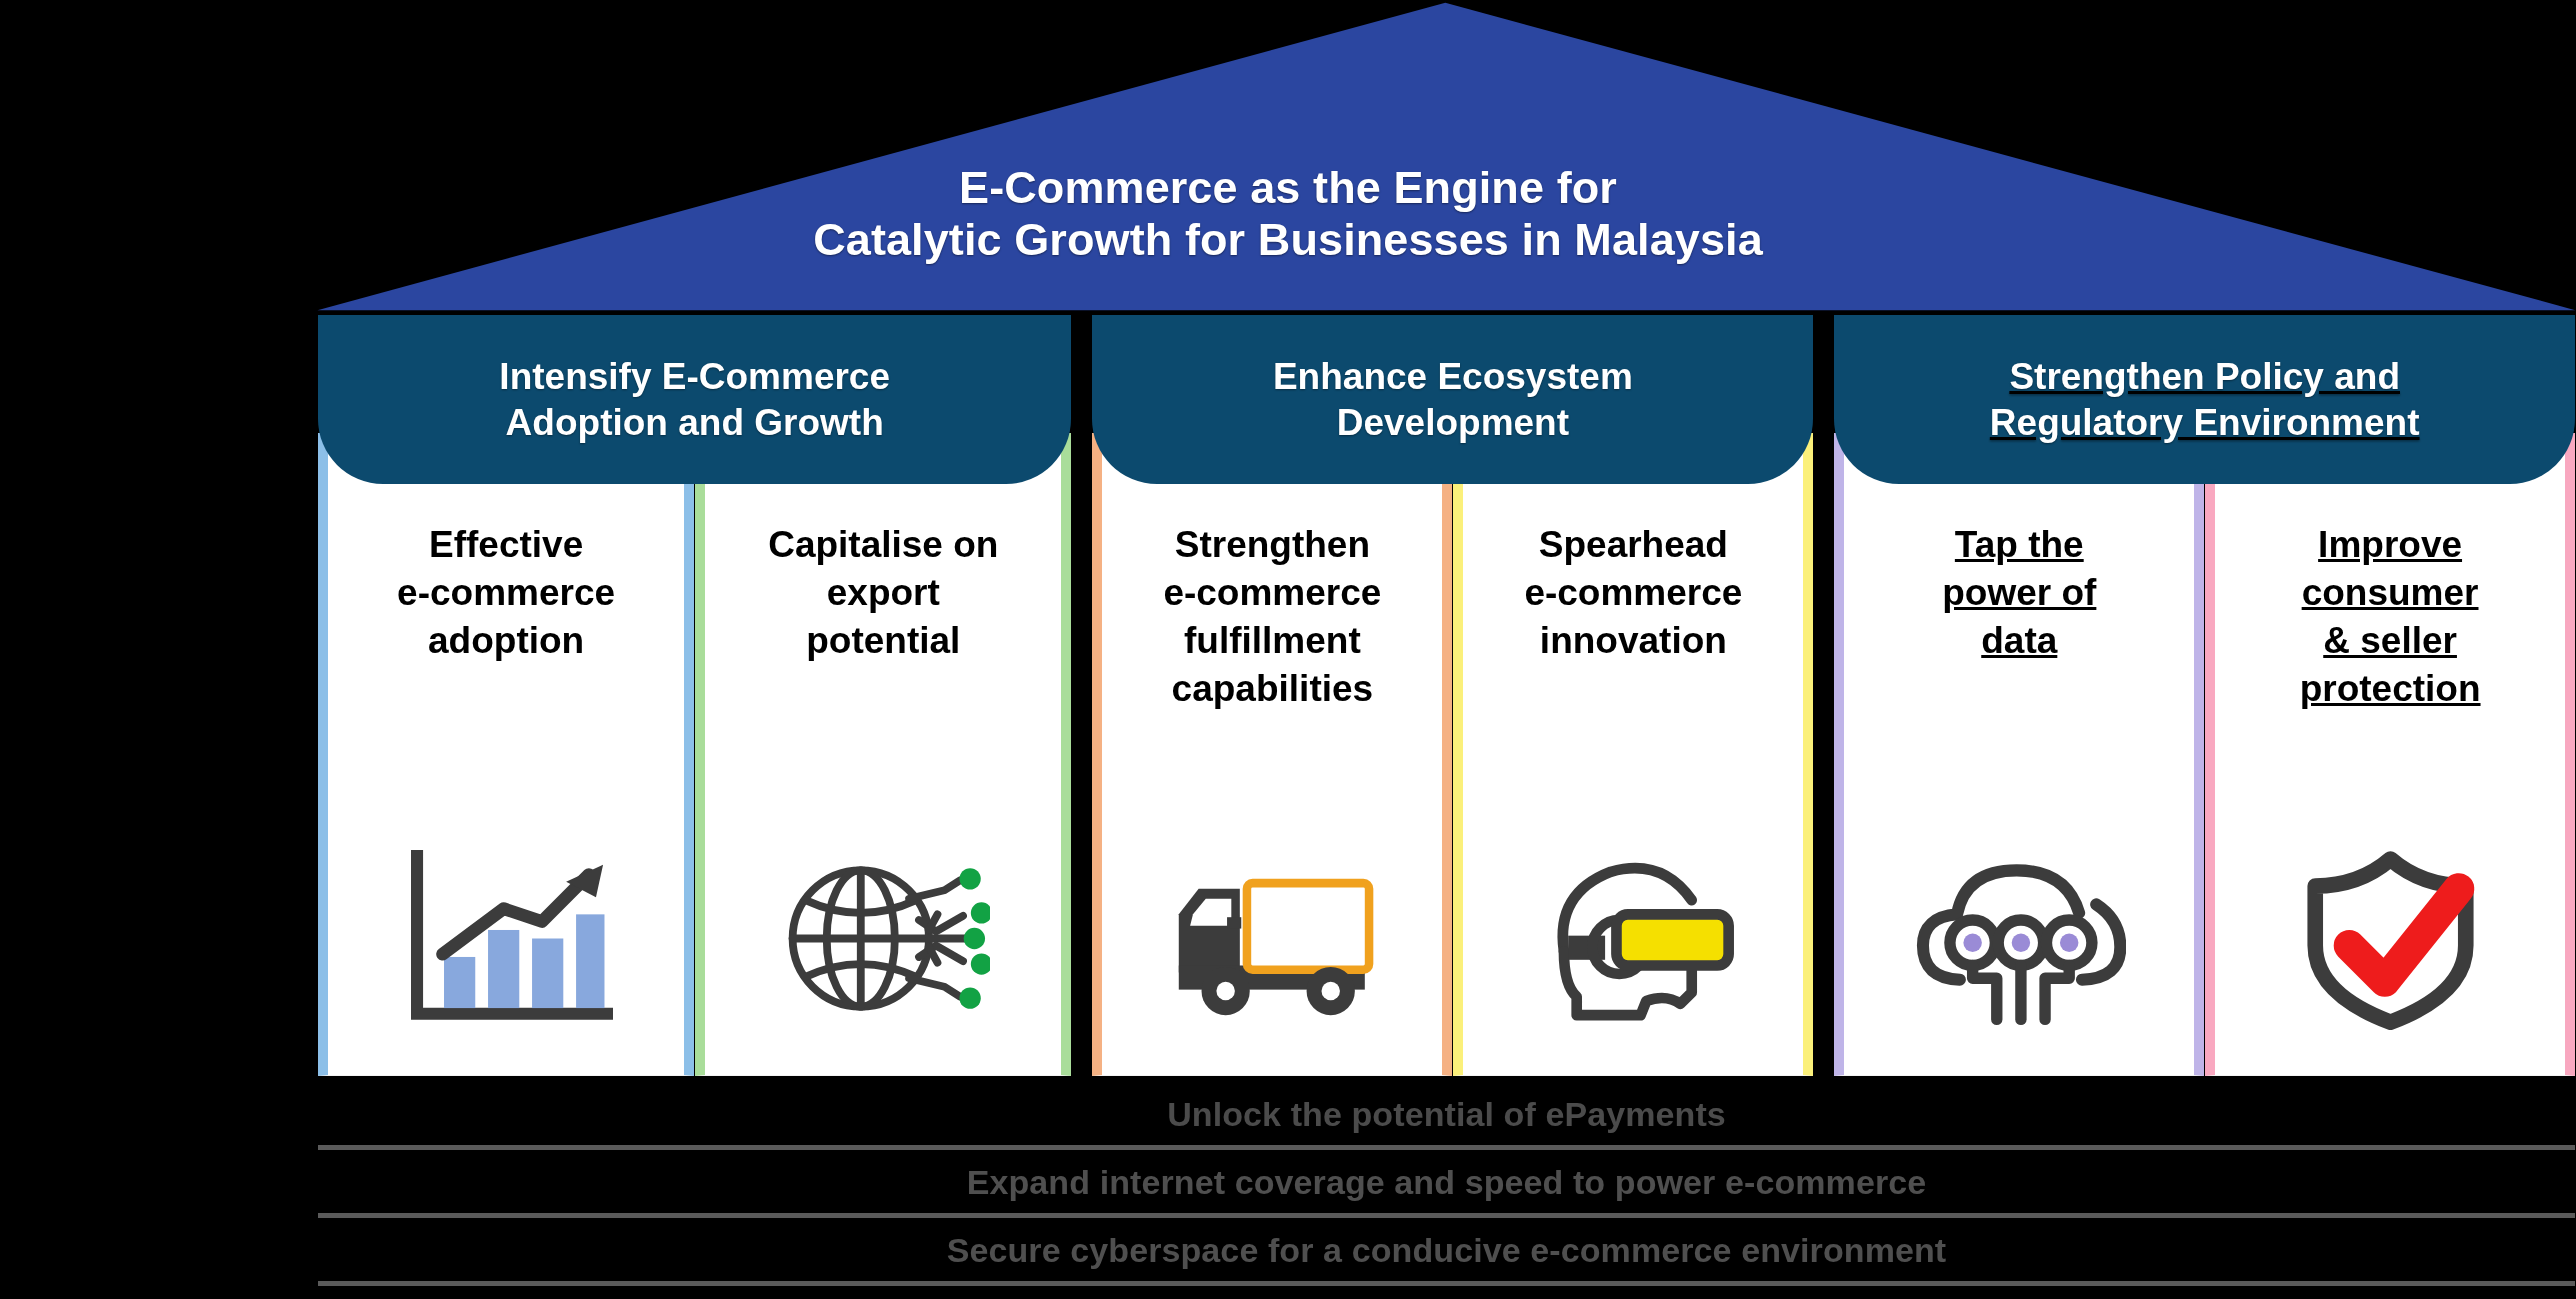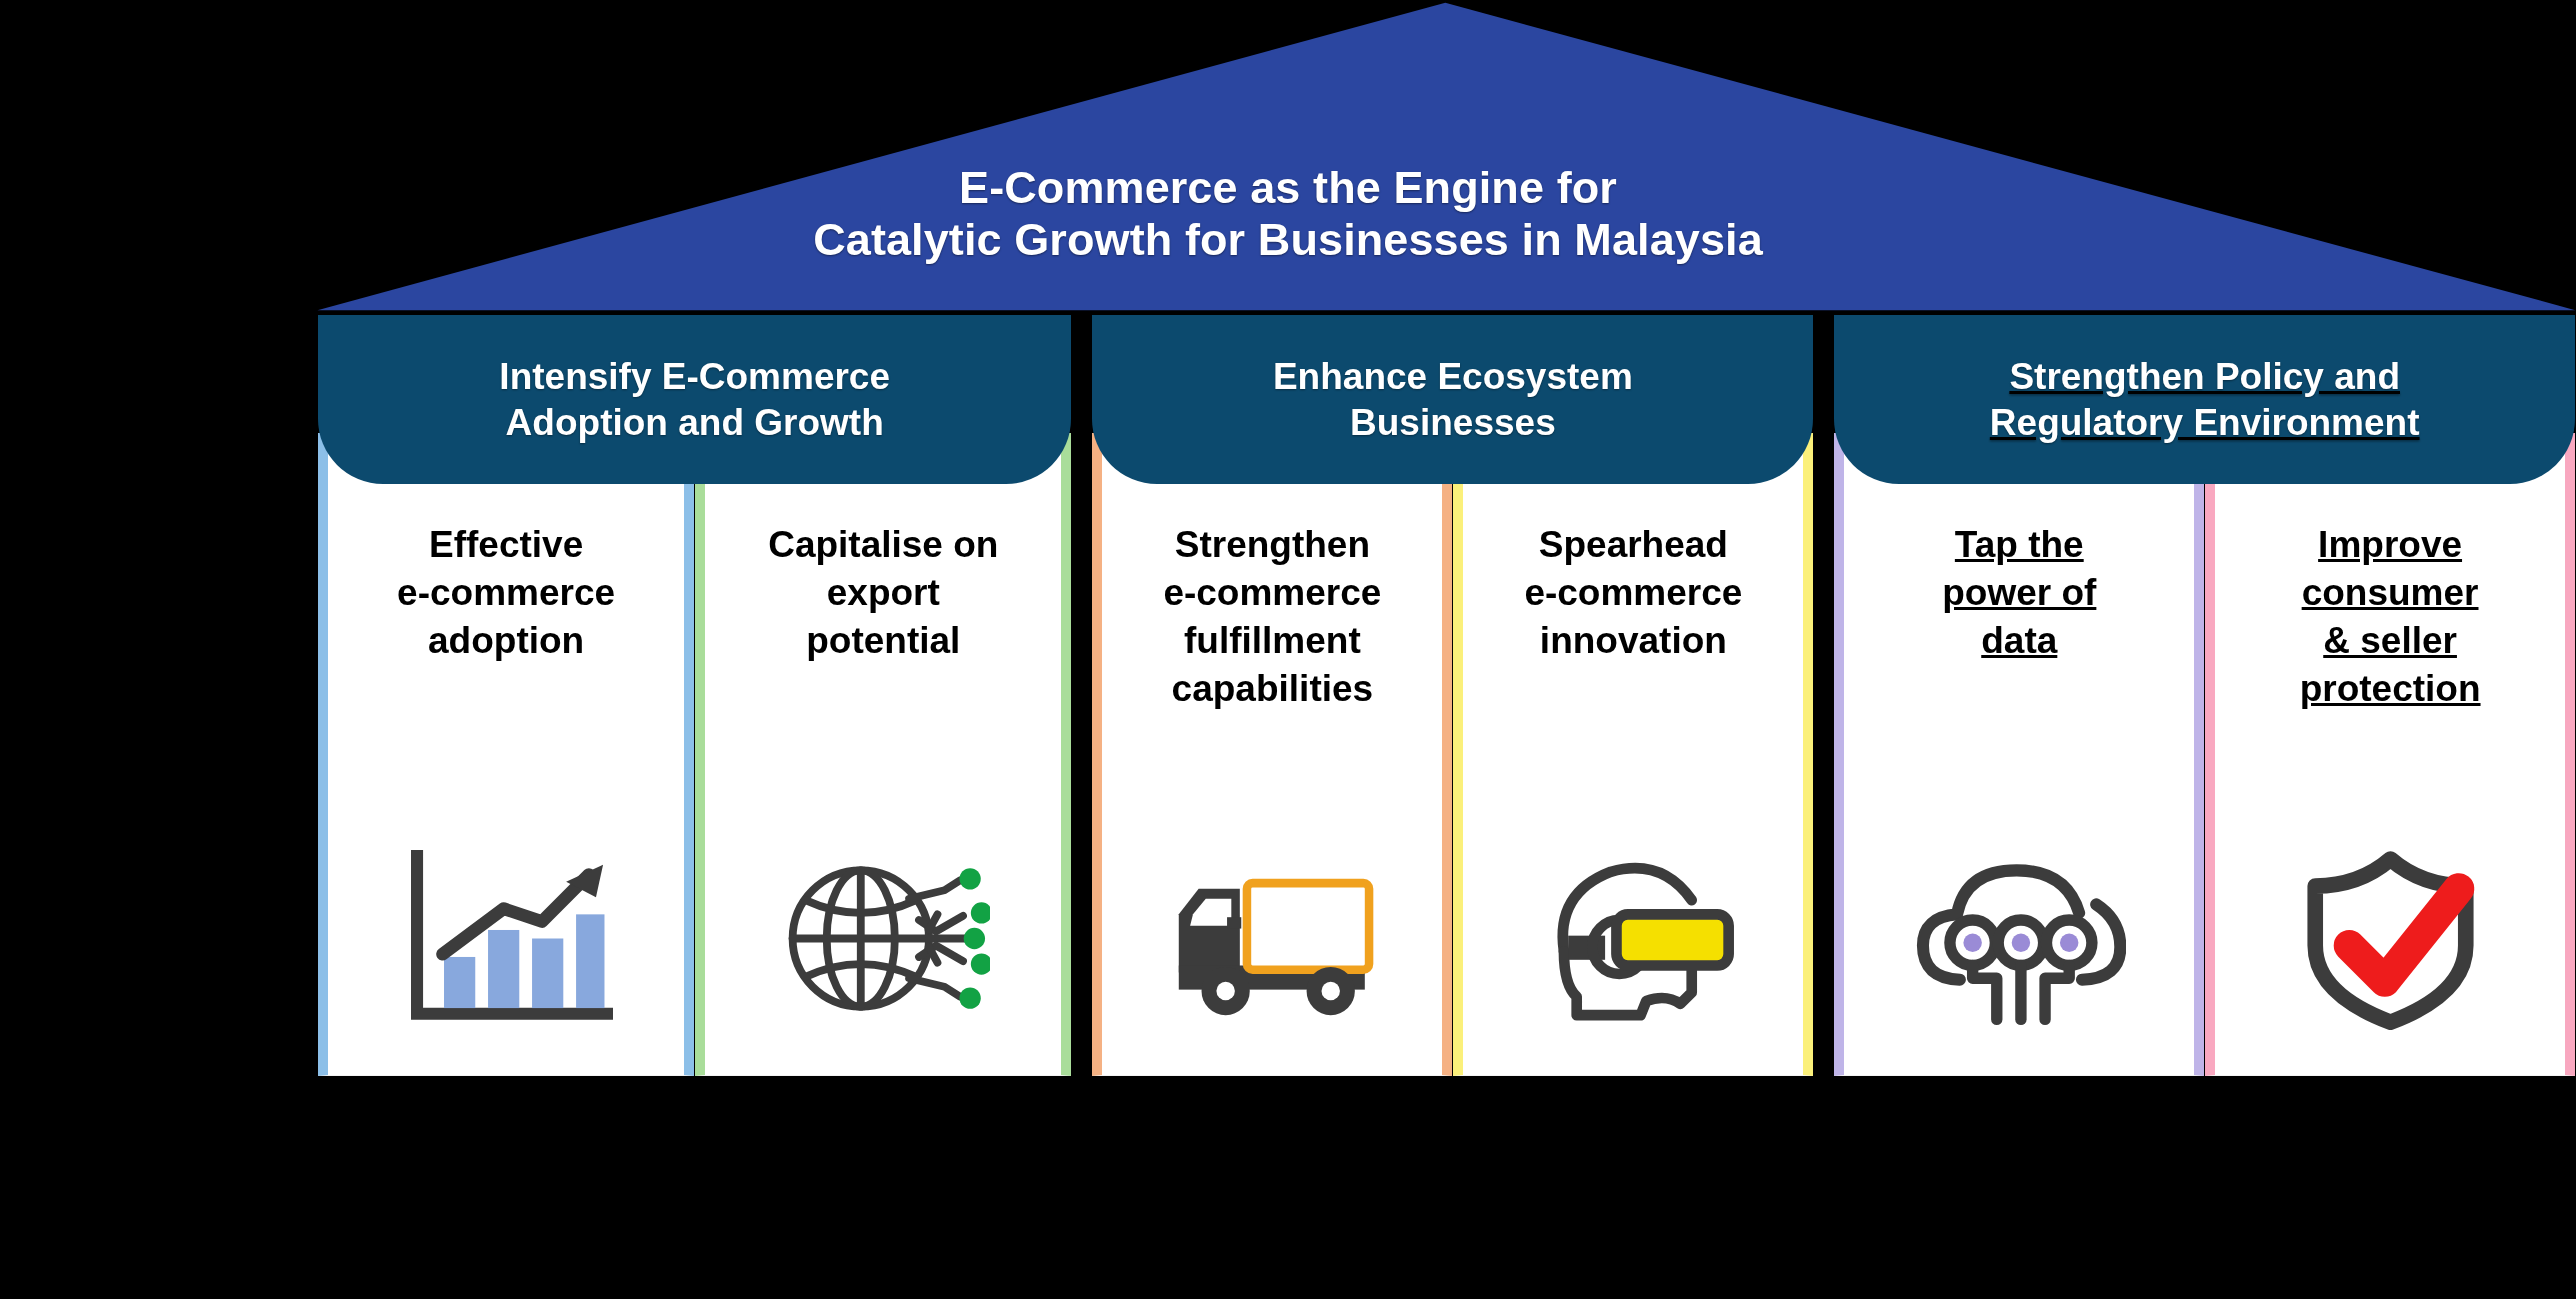--- a/index.html
+++ b/index.html
@@ -225,21 +225,21 @@
               </g>
             </svg>
           </div>
         </div>
 
       </div>
     </div>
 
     <div class="group g2">
       <div class="group-header">Enhance Ecosystem
-Businesses</div>
+Development</div>
       <div class="group-cards">
 
         <div class="card" style="border-left-color:#f5b183;border-right-color:#f5b183;justify-content:space-between;">
           <div class="card-title">Strengthen
 e-commerce
 fulfillment
 capabilities</div>
           <div class="card-icon">
             <svg viewBox="0 0 300 260">
               <path d="M18 96 L46 60 L104 60 L104 178 L18 178 Z" fill="#3c3c3c"></path>
@@ -314,15 +314,26 @@
               <path d="M92 140 L142 190 L246 60" fill="none" stroke="#ee1c1c" stroke-width="44" stroke-linecap="round" stroke-linejoin="round"></path>
             </svg>
           </div>
         </div>
 
       </div>
     </div>
 
   </div>
 
+  <div id="foundation">
+    <div class="found-bar b1">
+      <span class="found-text">Unlock the potential of ePayments</span>
+    </div>
+    <div class="found-bar b2">
+      <span class="found-text">Expand internet coverage and speed to power e-commerce</span>
+    </div>
+    <div class="found-bar b3">
+      <span class="found-text">Secure cyberspace for a conducive e-commerce environment</span>
+    </div>
+  </div>
 
 </div>
 
 
 </body></html>

